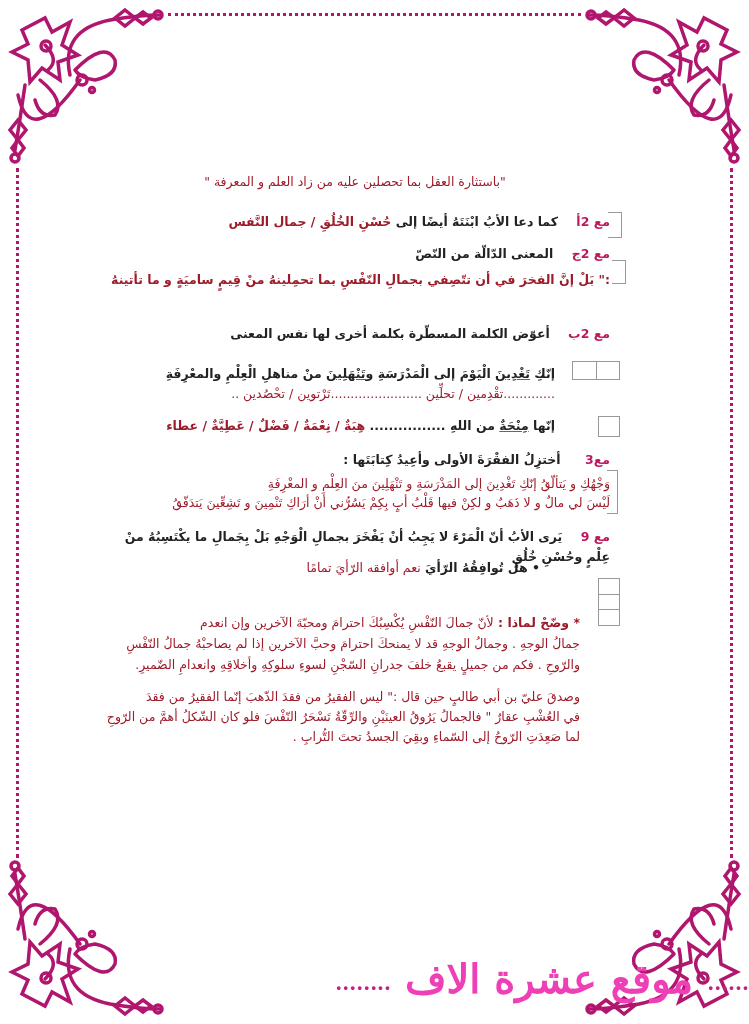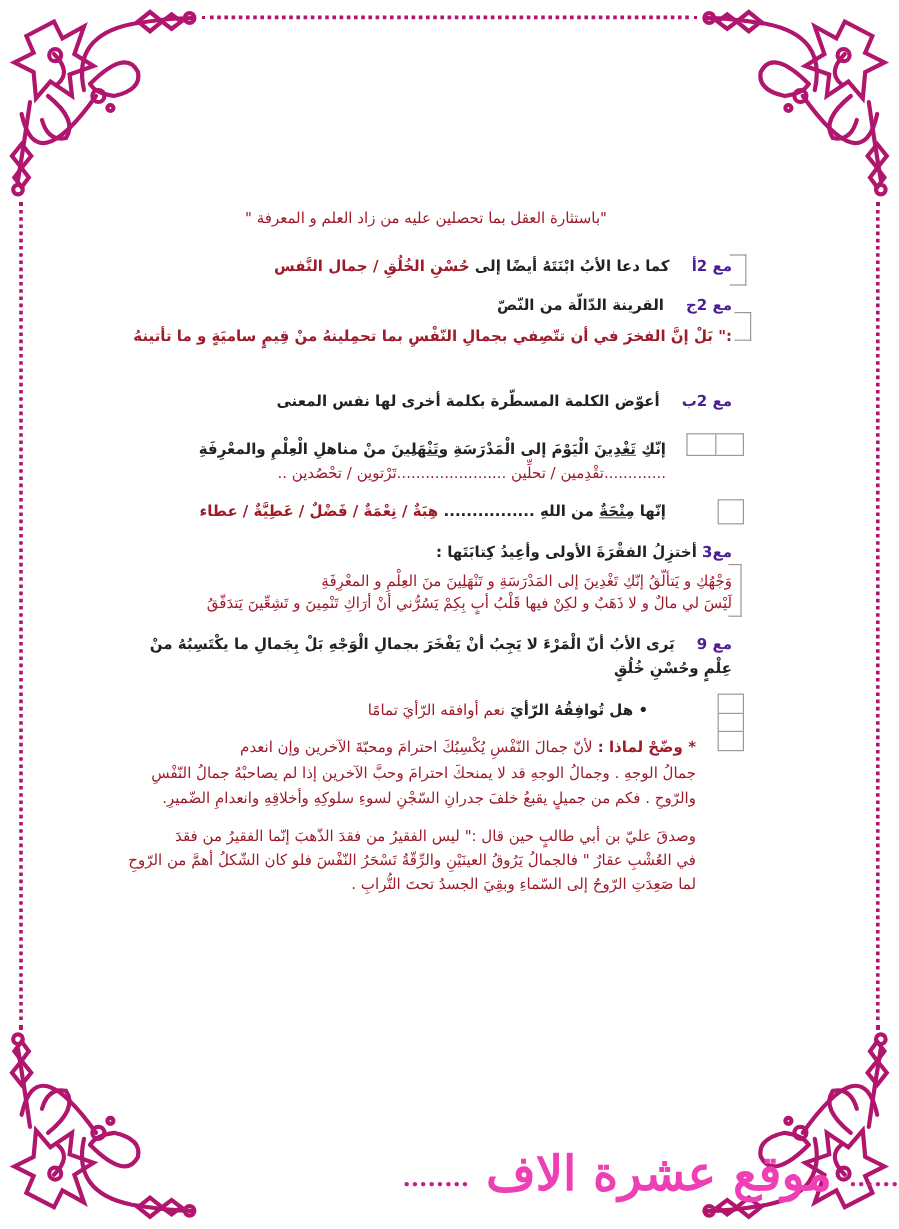--- a/index.html
+++ b/index.html
@@ -20,21 +20,21 @@
     .dots-v { position: absolute; width: 0; border-left: 3px dotted #b0166e; }
 
     .content {
       position: absolute; left: 100px; top: 172px; width: 510px;
       direction: rtl; text-align: right;
       font-size: 12.5px; line-height: 20px;
     }
     .red { color: #9e1b2a; }
     .bold { font-weight: bold; }
     .q { position: absolute; right: 0; width: 510px; }
-    .qlabel { color: #4c1d95; font-weight: bold; margin-left: 14px; }
+    .qlabel { color: #be185d; font-weight: bold; margin-left: 14px; }
     .box { position: absolute; border: 1.5px solid #999; background: #fff; }
     .box-split { display: flex; }
     .box-split > div { flex: 1; border-left: 1.5px solid #999; }
     .box-split > div:last-child { border-left: none; }
     .box-vsplit { display: flex; flex-direction: column; }
     .box-vsplit > div { flex: 1; border-bottom: 1.5px solid #999; }
     .box-vsplit > div:last-child { border-bottom: none; }
     .line { display: block; }
     .u { text-decoration: underline; text-decoration-color: #666; }
 
@@ -140,21 +140,21 @@
   </div>
 
   <div class="box" style="top:40px; right:-12px; width:13px; height:24px; border-left:none;"></div>
   <div class="q bold" style="top:40px;">
     <span class="qlabel">مع 2أ</span>
     <span>كما دعا الأبُ ابْنَتَهُ أيضًا إلى </span><span class="red">حُسْنِ الخُلُقِ / جمال النَّفس</span>
   </div>
 
   <div class="q bold" style="top:72px;">
     <span class="qlabel">مع 2ج</span>
-    <span>القرينة الدّالّة من النّصّ</span>
+    <span>المعنى الدّالّة من النّصّ</span>
   </div>
   <div class="box" style="top:88px; right:-16px; width:13px; height:22px; border-left:none;"></div>
   <div class="q red bold" style="top:98px;">
     <span class="line">:" بَلْ إنَّ الفخرَ في أن تتّصِفي بجمالِ النّفْسِ بما تحمِلينهُ منْ قِيمٍ ساميَةٍ و ما تأتينهُ</span>
   </div>
 
   <div class="q bold" style="top:152px;text-align:right;">
     <span class="qlabel">مع 2ب</span>
     <span>أعوّض الكلمة المسطّرة بكلمة أخرى لها نفس المعنى</span>
   </div>
@@ -169,21 +169,21 @@
     <span>.............تقْدِمين / تحلِّين .......................تَرْتوين / تحْصُدين ..</span>
   </div>
 
   <div class="box" style="top:244px; right:-10px; width:20px; height:19px;"></div>
   <div class="q bold" style="top:244px; right:55px; width:455px;">
     <span>إنّها </span><span class="u">مِنْحَةٌ</span><span> من اللهِ ................</span>
     <span class="red">هِبَةٌ / نِعْمَةٌ / فَضْلٌ / عَطِيَّةٌ / عطاء</span>
   </div>
 
   <div class="q bold" style="top:278px;">
-    <span class="qlabel" style="margin-left:0;">مع3</span>
+    <span class="qlabel" style="margin-left:20px;">مع3</span>
     <span>أختزِلُ الفقْرَةَ الأولى وأعِيدُ كِتابَتَها :</span>
   </div>
   <div class="box" style="top:298px; right:-8px; width:10px; height:42px; border-left:none;"></div>
   <div class="q red" style="top:302px; line-height:19px;">
     <span class="line">وَجْهُكِ و يَتألّقُ إنّكِ تَغْدِينَ إلى المَدْرَسَةِ و تَنْهَلِينَ منَ العِلْمِ و المعْرِفَةِ</span>
     <span class="line">لَيْسَ لي مالٌ و لا ذَهَبٌ و لكِنْ فيها قَلْبُ أبٍ بِكِمْ يَسُرُّني أنْ أرَاكِ تَنْمِينَ و تَشِعِّينَ يَتدَفّقُ</span>
   </div>
 
   <div class="q bold" style="top:355px;">
     <span class="line">
@@ -191,21 +191,21 @@
       <span>يَرى الأبُ أنّ الْمَرْءَ لا يَجِبُ أنْ يَفْخَرَ بجمالِ الْوَجْهِ بَلْ بِجَمالِ ما يكْتَسِبُهُ منْ</span>
     </span>
     <span class="line">عِلْمٍ وحُسْنِ خُلُقٍ</span>
   </div>
 
   <div class="box box-vsplit" style="top:406px; right:-10px; width:20px; height:46px;">
       <div></div>
       <div></div>
       <div></div>
     </div>
-  <div class="q bold" style="top:410px; right:70px; width:440px;">
+  <div class="q bold" style="top:386px; right:70px; width:440px;">
     <span>•</span>
     <span>هل تُوافِقُهُ الرّأيَ</span>
     <span class="red" style="font-weight:normal;">نعم أوافقه الرّأيَ تمامًا</span>
   </div>
 
   <div class="q red" style="top:440px; right:30px; width:480px; line-height:21px;">
     <span class="line"><span class="bold">* وضّحْ لماذا : </span><span>لأنّ جمالَ النّفْسِ يُكْسِبُكَ احترامَ ومحبّةَ الآخرين وإن انعدم</span></span>
     <span class="line">جمالُ الوجهِ . وجمالُ الوجهِ قد لا يمنحكَ احترامَ وحبَّ الآخرين إذا لم يصاحبْهُ جمالُ النّفْسِ</span>
     <span class="line">والرّوحِ . فكم من جميلٍ يقبعُ خلفَ جدرانِ السّجْنِ لسوءِ سلوكِهِ وأخلاقِهِ وانعدامِ الضّميرِ.</span>
   </div>

